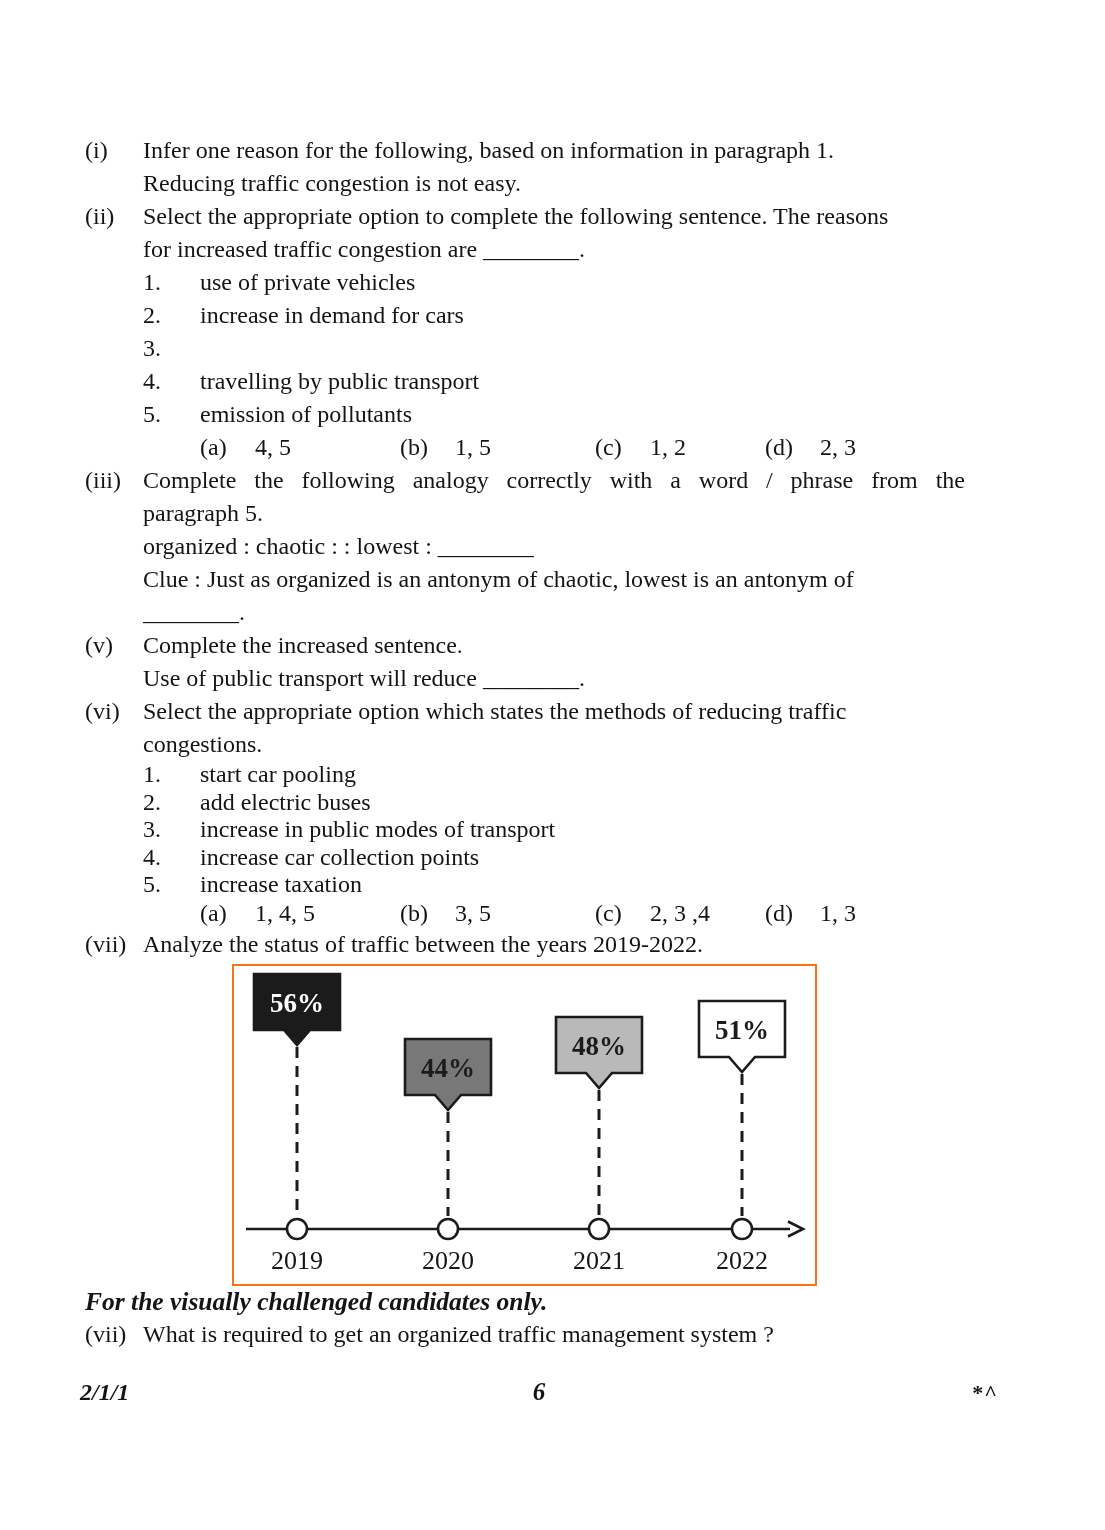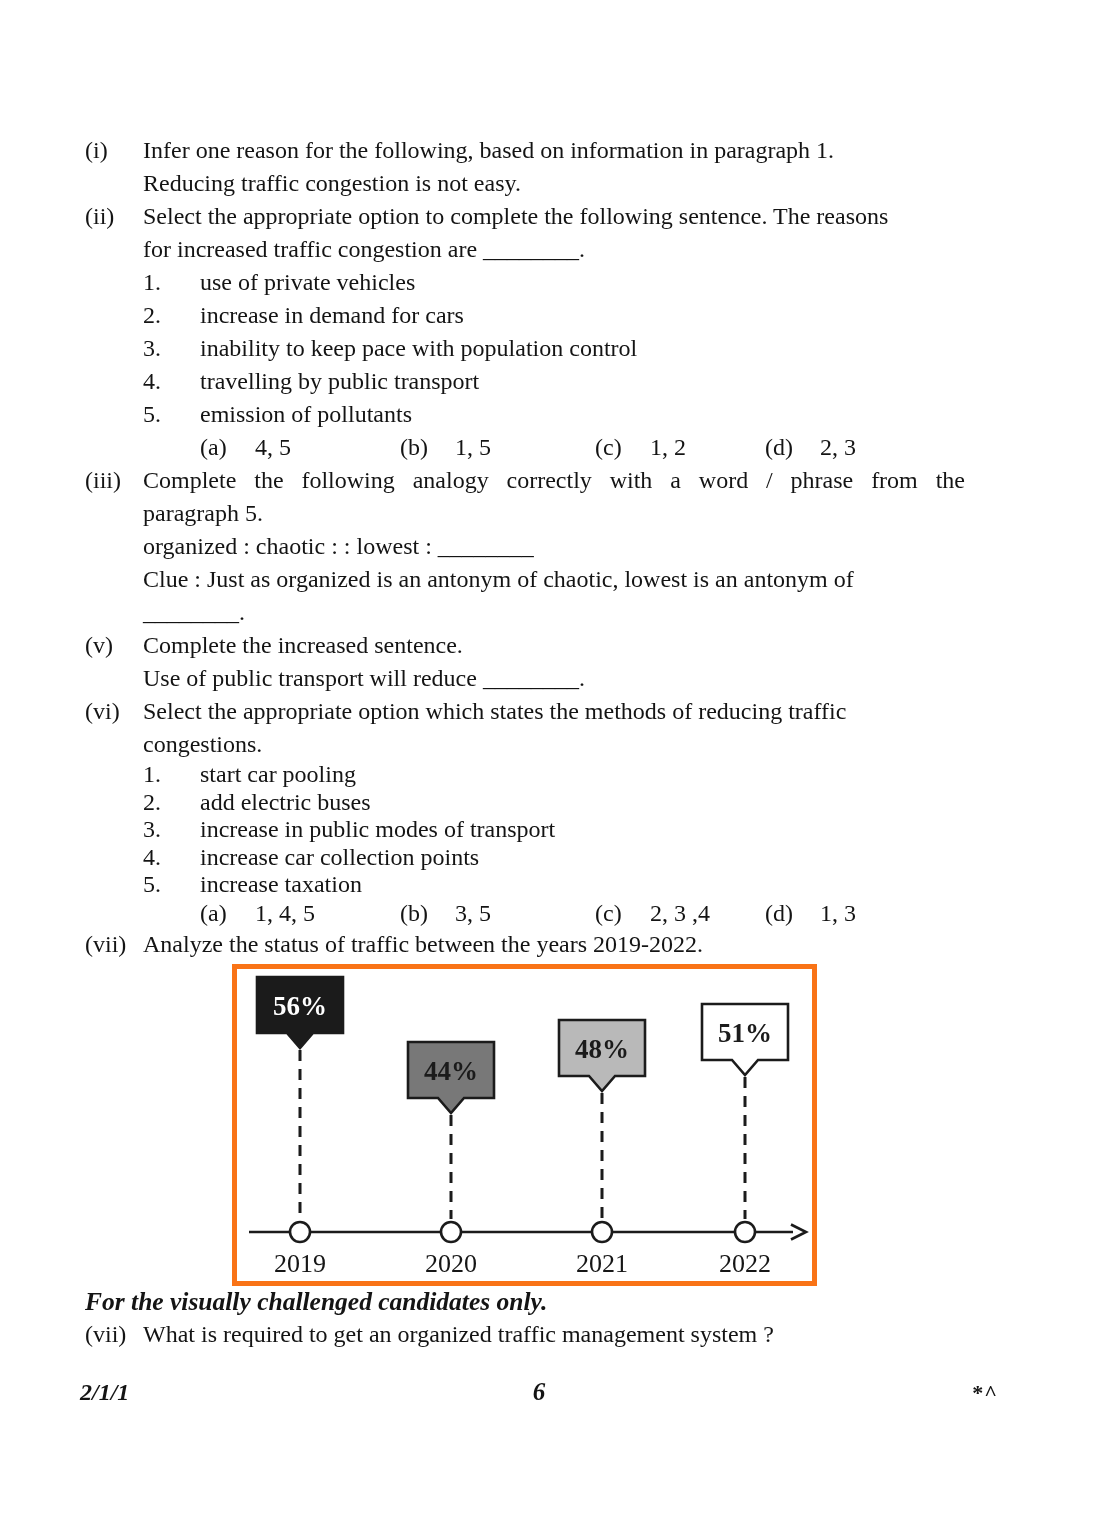--- a/index.html
+++ b/index.html
@@ -26,21 +26,21 @@
   .opts.tightrow{line-height:29px;}
   .opt{display:flex;}
   .opt .ol{width:55px;}
   .opt.o1{width:200px;}
   .opt.o2{width:195px;}
   .opt.o3{width:170px;}
   .figure{
     width:585px;height:322px;
     box-sizing:border-box;
     margin:3px 0 0 147px;
-    border:5px solid #f97316;
+    border:2px solid #f97316;
     background:#ffffff;
   }
   .figure svg{display:block;font-family:"Liberation Serif", serif;}
   .vc-heading{
     font-weight:bold;
     font-size:25.5px;
     line-height:32px;
     text-align:left;
     font-style:italic;
   }
@@ -79,21 +79,20 @@
         <div class="sub">
             <span class="n">1.</span>
             <span>use of private vehicles</span>
           </div>
         <div class="sub">
             <span class="n">2.</span>
             <span>increase in demand for cars</span>
           </div>
         <div class="sub">
             <span class="n">3.</span>
-            <span>inability to keep pace with population control</span>
           </div>
         <div class="sub">
             <span class="n">4.</span>
             <span>travelling by public transport</span>
           </div>
         <div class="sub">
             <span class="n">5.</span>
             <span>emission of pollutants</span>
           </div>
       </div>

